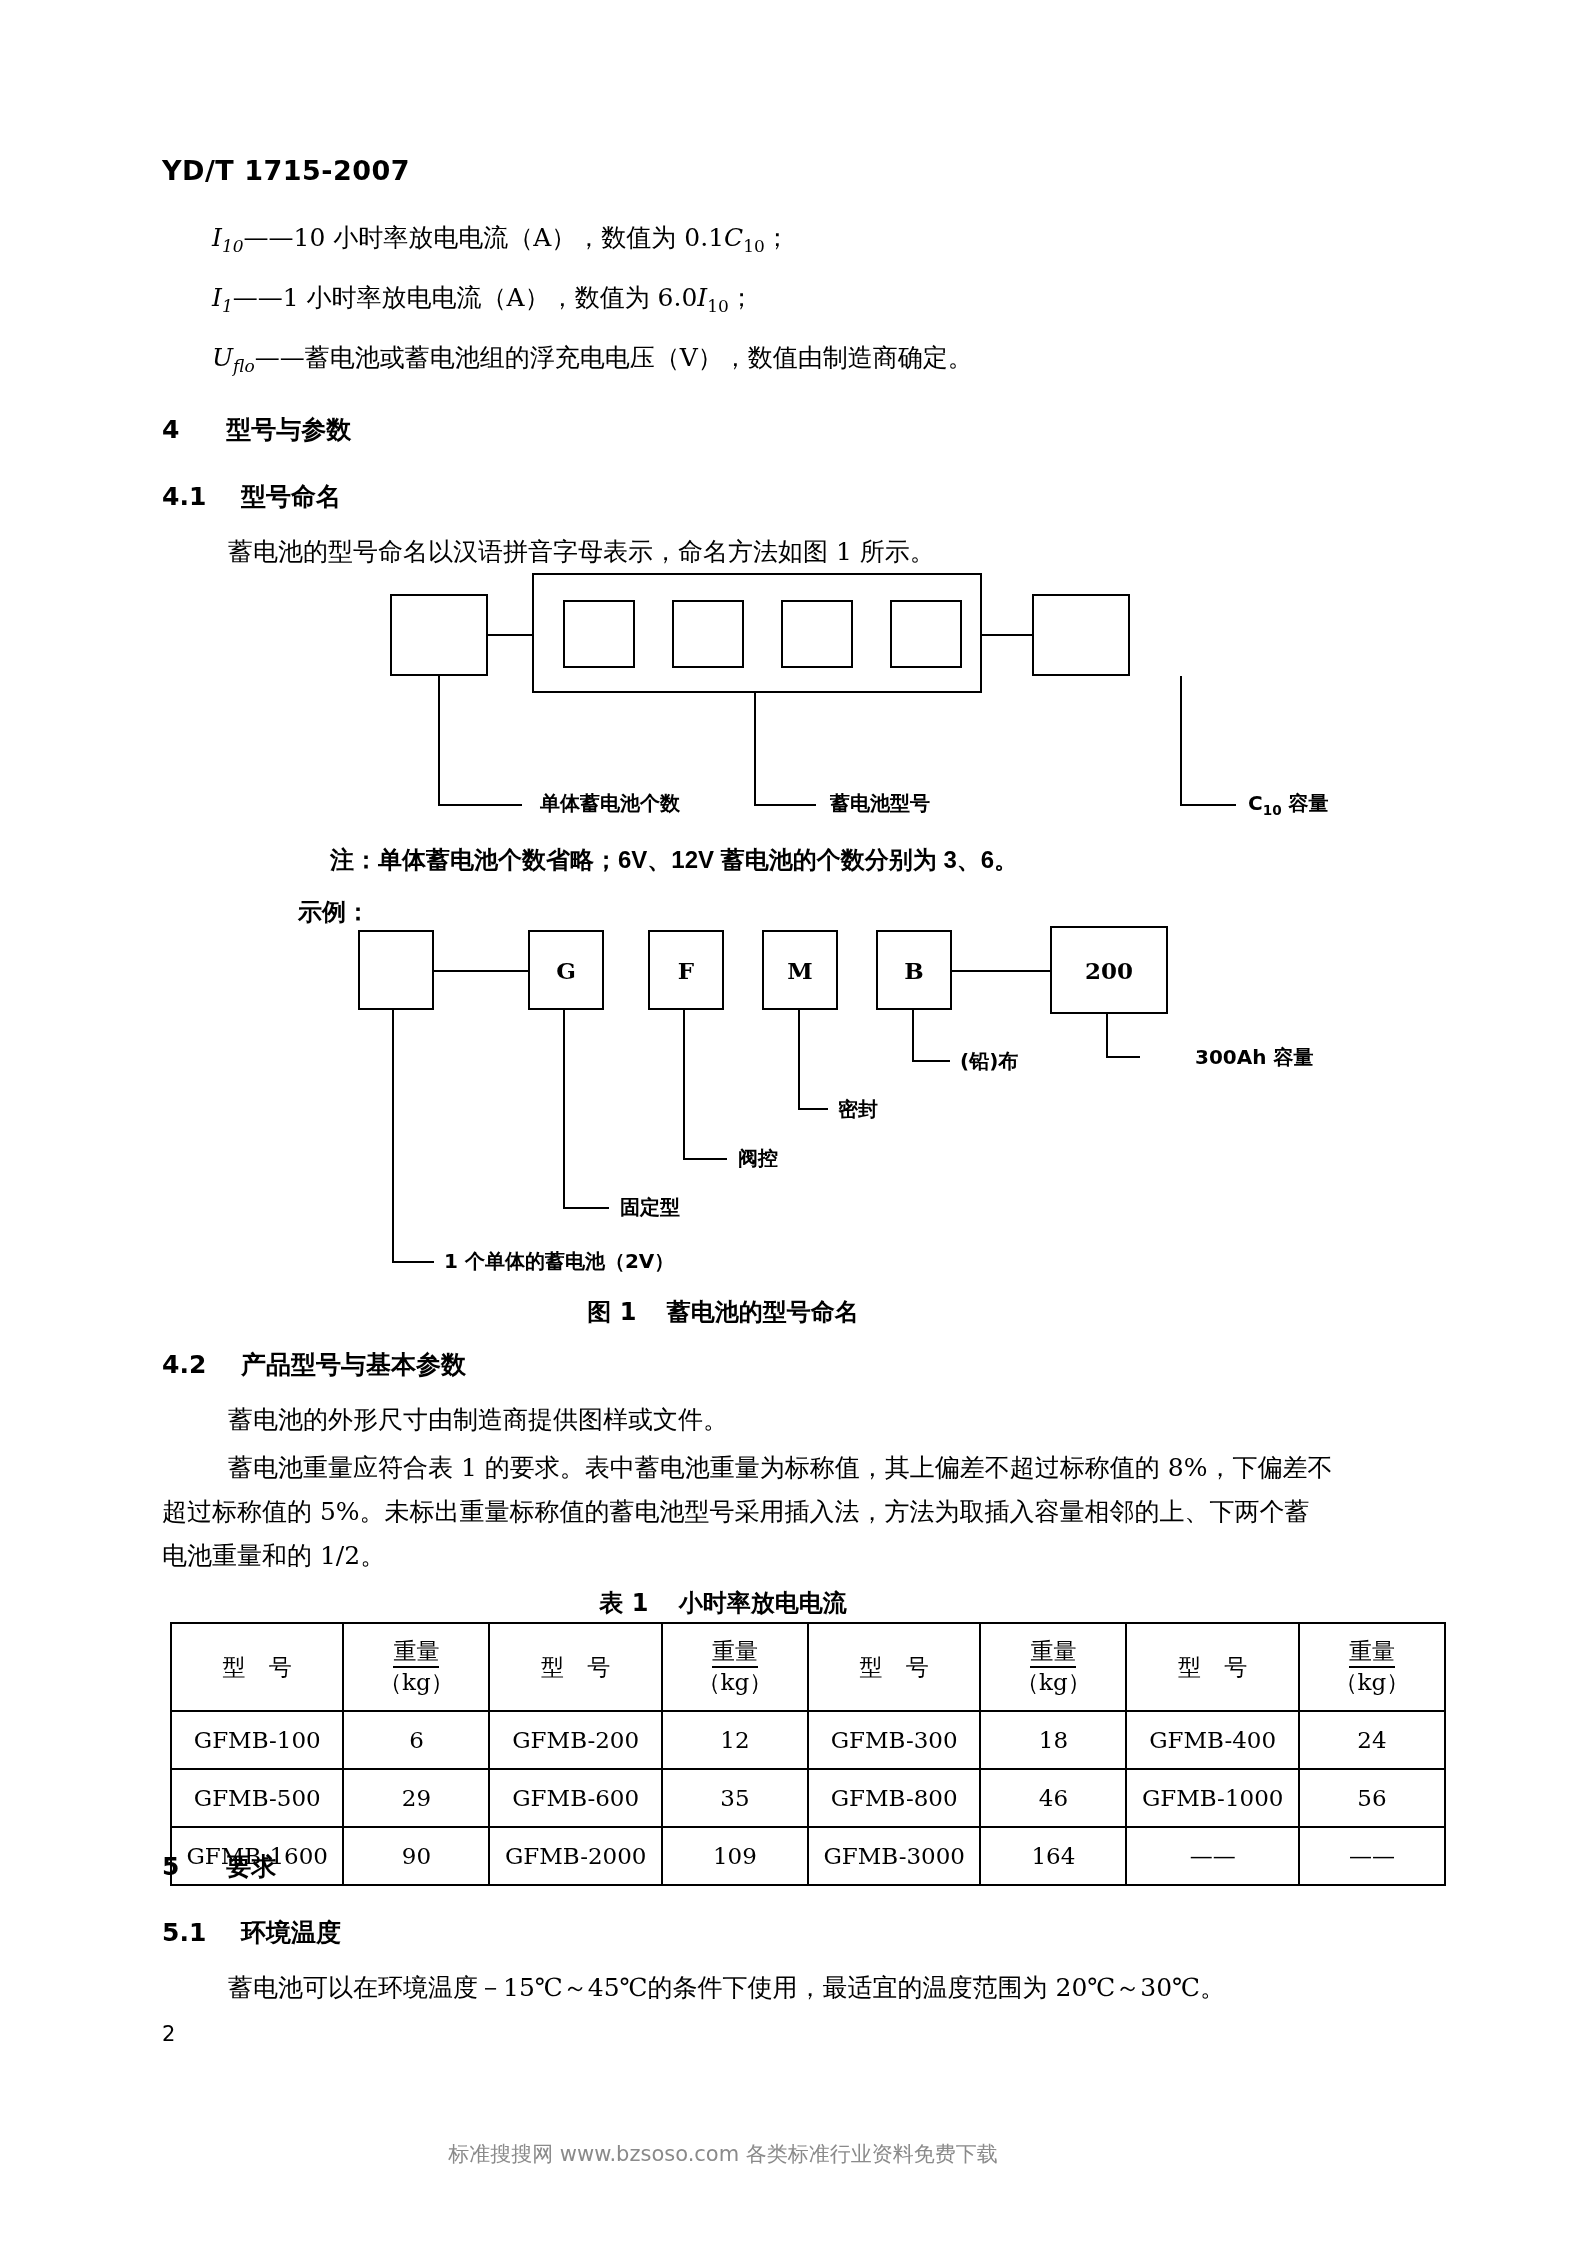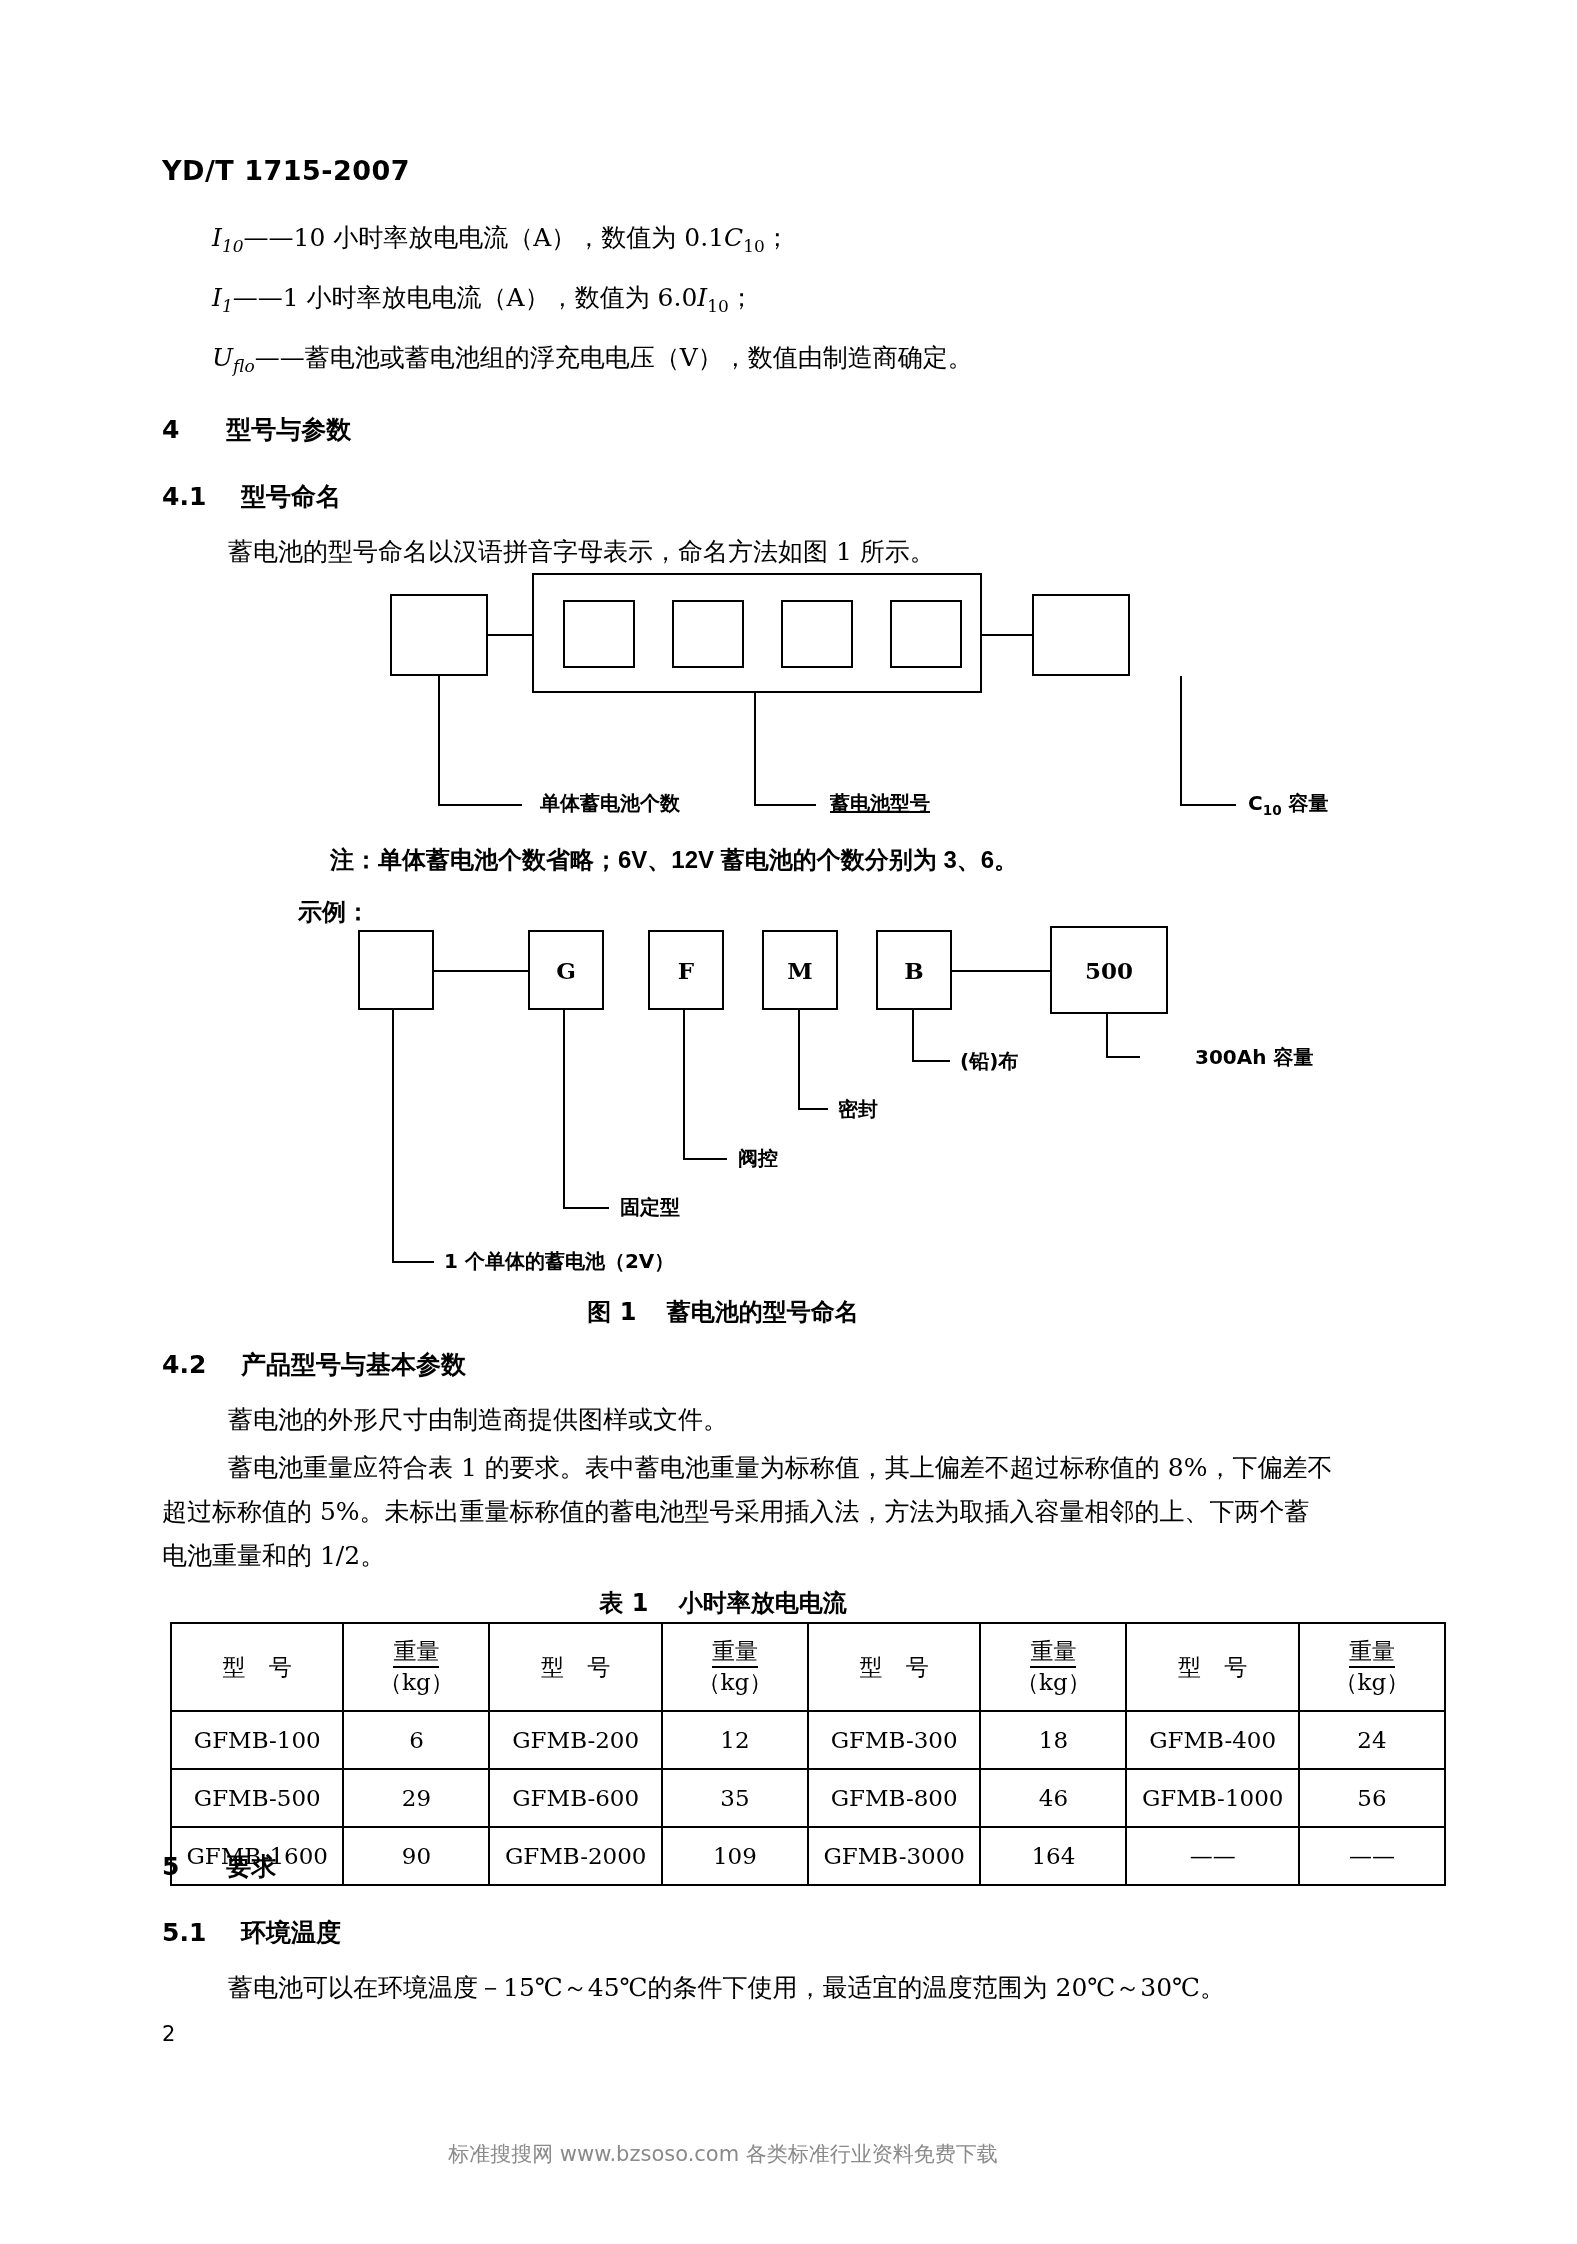--- a/index.html
+++ b/index.html
@@ -153,38 +153,38 @@
 
     <div class="hline" style="left:982px; top:634px; width:50px;"></div>
     <div class="box" style="left:1032px; top:594px; width:98px; height:82px;"></div>
 
     <div class="vline" style="left:438px; top:676px; height:130px;"></div>
     <div class="hline" style="left:438px; top:804px; width:84px;"></div>
     <div class="lbl" style="left:540px; top:790px;">单体蓄电池个数</div>
 
     <div class="vline" style="left:754px; top:693px; height:113px;"></div>
     <div class="hline" style="left:754px; top:804px; width:62px;"></div>
-    <div class="lbl" style="left:830px; top:790px;text-decoration:underline;">蓄电池型号</div>
+    <div class="lbl" style="left:830px; top:790px;">蓄电池型号</div>
 
     <div class="vline" style="left:1180px; top:676px; height:130px;"></div>
     <div class="hline" style="left:1180px; top:804px; width:56px;"></div>
     <div class="lbl" style="left:1248px; top:790px;"><span>C</span><sub>10</sub><span> 容量</span></div>
 
     <div class="note" style="left:330px; top:844px;">注：单体蓄电池个数省略；6V、12V 蓄电池的个数分别为 3、6。</div>
 
     <div class="note" style="left:298px; top:896px;">示例：</div>
 
     <div class="box" style="left:358px; top:930px; width:76px; height:80px;"></div>
     <div class="hline" style="left:434px; top:970px; width:94px;"></div>
     <div class="box" style="left:528px; top:930px; width:76px; height:80px;">G</div>
     <div class="box" style="left:648px; top:930px; width:76px; height:80px;">F</div>
     <div class="box" style="left:762px; top:930px; width:76px; height:80px;">M</div>
     <div class="box" style="left:876px; top:930px; width:76px; height:80px;">B</div>
     <div class="hline" style="left:952px; top:970px; width:98px;"></div>
-    <div class="box" style="left:1050px; top:926px; width:118px; height:88px;">500</div>
+    <div class="box" style="left:1050px; top:926px; width:118px; height:88px;">200</div>
 
     <div class="vline" style="left:392px; top:1010px; height:253px;"></div>
     <div class="hline" style="left:392px; top:1261px; width:42px;"></div>
     <div class="lbl" style="left:444px; top:1248px;">1 个单体的蓄电池（2V）</div>
 
     <div class="vline" style="left:563px; top:1010px; height:199px;"></div>
     <div class="hline" style="left:563px; top:1207px; width:46px;"></div>
     <div class="lbl" style="left:620px; top:1194px;">固定型</div>
 
     <div class="vline" style="left:683px; top:1010px; height:150px;"></div>

